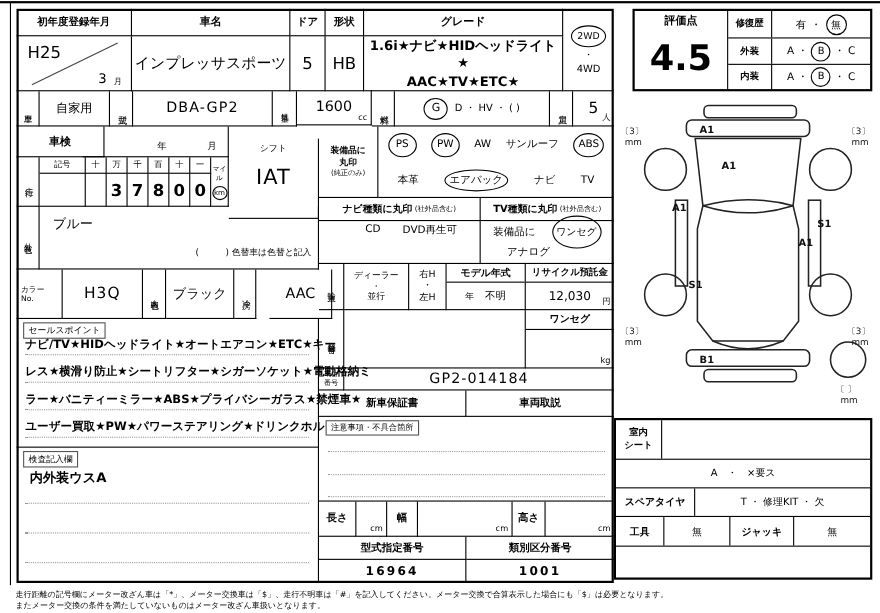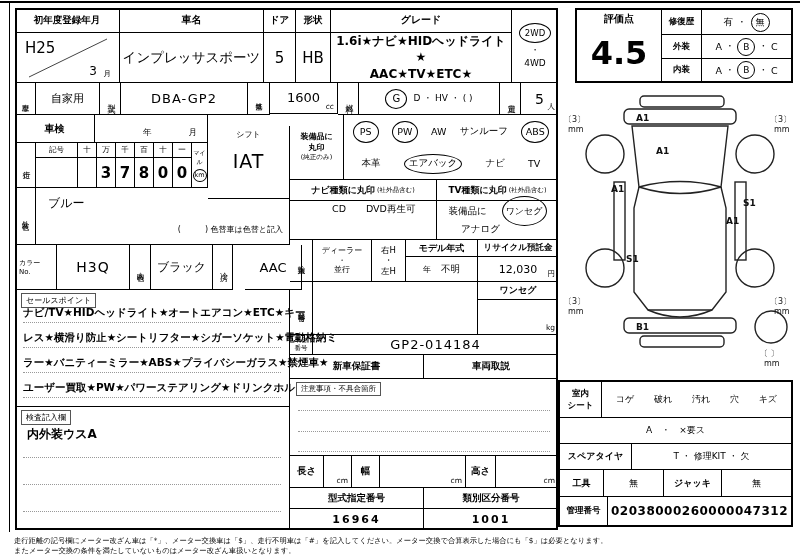--- a/index.html
+++ b/index.html
@@ -461,27 +461,20 @@
       <text x="206" y="276">mm</text>
     </g>
   </svg>
 
   <div class="c" style="left:558px;top:380px;width:235px;height:147px;border:2.5px solid #000;display:flex;flex-direction:column">
     <div class="bb" style="height:36px;display:flex">
       <div class="br col b" style="width:42px;font-size:8.5px;line-height:1.3">
           <span>室内</span>
           <span>シート</span>
         </div>
-      <div class="ctr" style="flex:1;justify-content:space-around;font-size:9px;padding:0 4px">
-        <span>コゲ</span>
-        <span>破れ</span>
-        <span>汚れ</span>
-        <span>穴</span>
-        <span>キズ</span>
-      </div>
     </div>
     <div class="bb" style="height:26px;display:flex">
       <div class="ctr" style="flex:1;font-size:9px">
           <span>A　・　×要ス</span>
         </div>
     </div>
     <div class="bb" style="height:26px;display:flex">
       <div class="br ctr b" style="width:72px;font-size:9px">
           <span>スペアタイヤ</span>
         </div>
@@ -496,26 +489,18 @@
       <div class="br ctr" style="width:60px;font-size:9px">
           <span>無</span>
         </div>
       <div class="br ctr b" style="width:58px;font-size:9px">
           <span>ジャッキ</span>
         </div>
       <div class="ctr" style="flex:1;font-size:9px">
           <span>無</span>
         </div>
     </div>
-    <div style="flex:1;display:flex">
-      <div class="br ctr b" style="width:48px;font-size:8.5px">
-          <span>管理番号</span>
-        </div>
-      <div class="ctr b" style="flex:1;font-size:12px;letter-spacing:0.5px">
-          <span>02038000260000047312</span>
-        </div>
-    </div>
   </div>
 
   <div class="c" style="left:14px;top:536px;width:782px;font-size:7.3px;white-space:nowrap">走行距離の記号欄にメーター改ざん車は「*」、メーター交換車は「$」、走行不明車は「#」を記入してください。メーター交換で合算表示した場合にも「$」は必要となります。</div>
   <div class="c" style="left:14px;top:546px;width:500px;font-size:7.3px;white-space:nowrap">またメーター交換の条件を満たしていないものはメーター改ざん車扱いとなります。</div>
 
 </div>
 
 </body></html>

